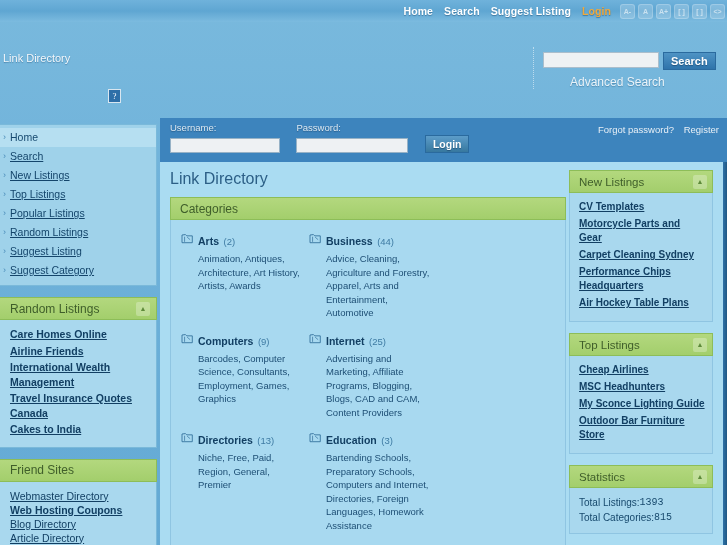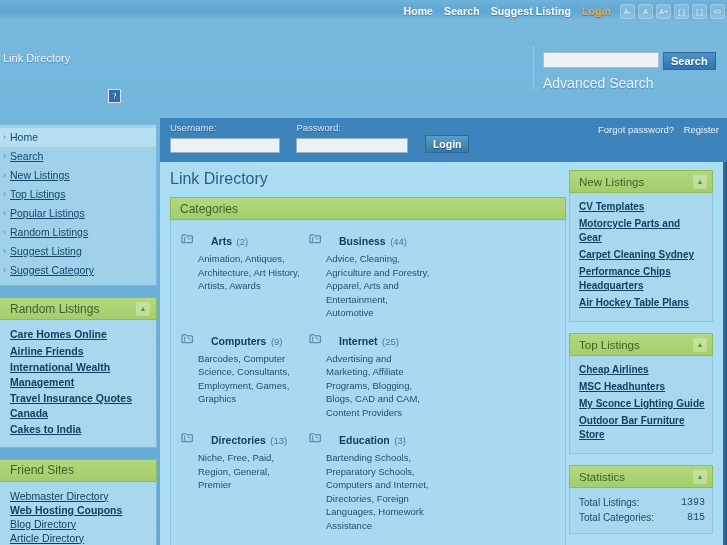--- a/index.html
+++ b/index.html
@@ -69,22 +69,23 @@
   }
   .search-btn {
     background: linear-gradient(to bottom,#4e93c4,#2f74ab);
     border: 1px solid #2a6a9e; color: #fff;
     font-size: 11px; font-weight: bold; font-family: "Liberation Sans", sans-serif;
     padding: 0 7px; cursor: pointer; line-height: 16px;
     text-shadow: 0 1px 1px rgba(20,60,95,.6);
   }
   .adv {
     display: inline-block; margin-top: 5px;
-    color: #eaf3f9; font-size: 14px; text-decoration: none;
+    color: #eaf3f9; font-size: 12px; text-decoration: none;
     text-shadow: 0 1px 1px rgba(30,80,120,.4);
+    margin-left: 27px;
   }
 
   
   .leftcol { position: absolute; left: 0; top: 124px; width: 160px; }
   .lnav {
     background: #9fd2ea; border: 1px solid #7ab9da;
     border-left: none; padding: 3px 0 5px 0;
     width: 157px;
   }
   .lnav .item {
@@ -171,21 +172,21 @@
     border: 1px solid #8dbd58; height: 23px;
     display: flex; align-items: center; padding-left: 9px;
   }
   .cat-hd span { color: #3f5e2a; font-size: 12px; }
   .cat-bd {
     border: 1px solid #8fc5e2; border-top: none;
     background: #a8d9f0; padding: 11px 6px 6px 10px;
   }
   .catgrid { display: flex; flex-wrap: wrap; }
   .cat { width: 128px; margin-bottom: 11px; padding-right: 6px; }
-  .cat-title { display: flex; align-items: flex-start; gap: 16px; margin-bottom: 3px; }
+  .cat-title { display: flex; align-items: flex-start; gap: 3px; margin-bottom: 3px; }
   .folder { width: 14px; height: 12px; flex: 0 0 14px; margin-top: 1px; }
   .cat-name {
     color: #123f63; font-size: 10.5px; font-weight: bold; text-decoration: none;
   }
   .cat-count { color: #3e7ba3; font-size: 9.5px; font-weight: normal; }
   .cat-subs {
     color: #1d4e74; font-size: 9.5px; line-height: 13.5px;
     padding-left: 17px;
   }
 
@@ -201,22 +202,22 @@
   .rbox-hd .t { color: #3f5e2a; font-size: 11.5px; }
   .rbox-bd {
     background: #a9d8ee; border: 1px solid #8fc5e2; border-top: none;
     padding: 7px 7px 8px 9px;
   }
   .rbox-bd a {
     display: block; color: #123f63; font-size: 10px; font-weight: bold;
     text-decoration: underline; line-height: 14px; margin-bottom: 3px;
   }
   .statrow {
-    display: flex; justify-content: space-between;
-    font-size: 10px; color: #17496d; line-height: 15px; gap: 20px;
+    display: flex; 
+    font-size: 10px; color: #17496d; line-height: 15px;
   }
   .statrow .sv { font-family: "Liberation Mono", monospace; font-size: 10px; }
 
   .rcol-edge {
     position: absolute; right: 0; top: 0; bottom: 0; width: 4px;
     background: linear-gradient(to right,#2f72a8,#1f5783);
   }
 </style>
 </head>
 <body>

